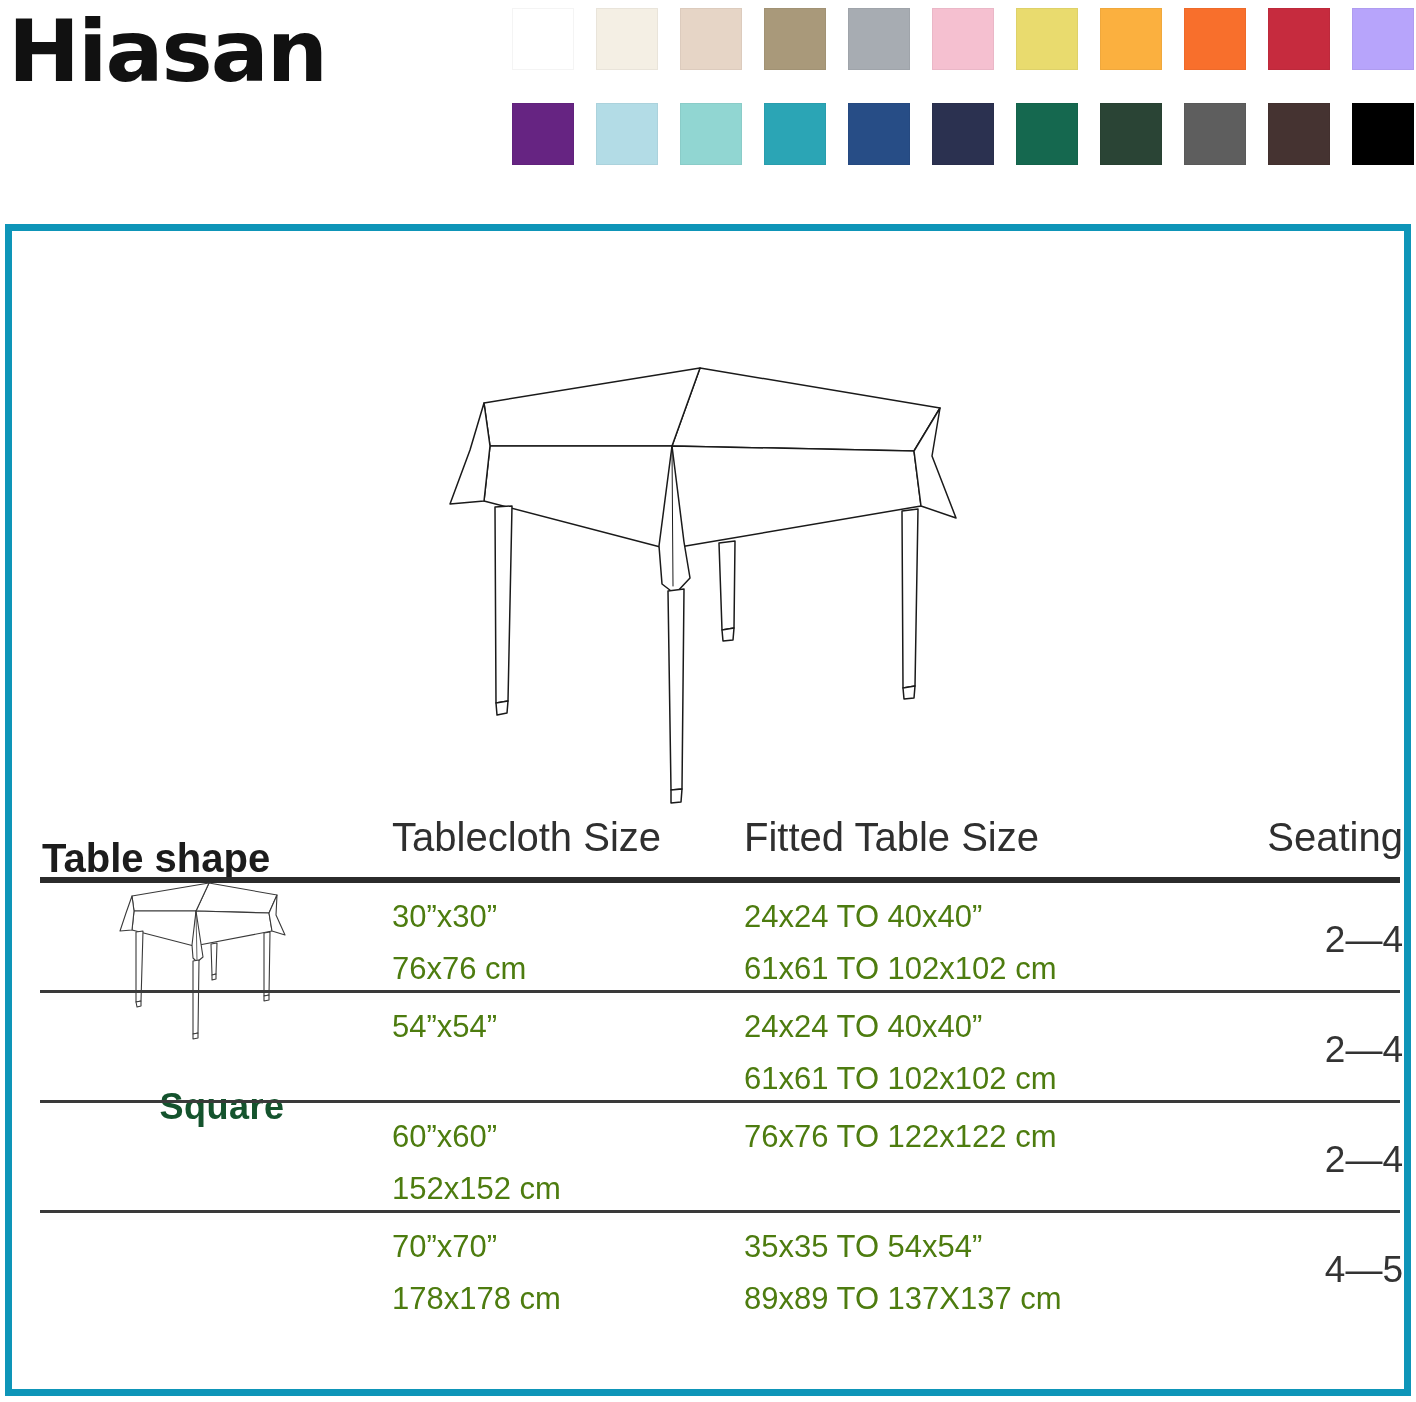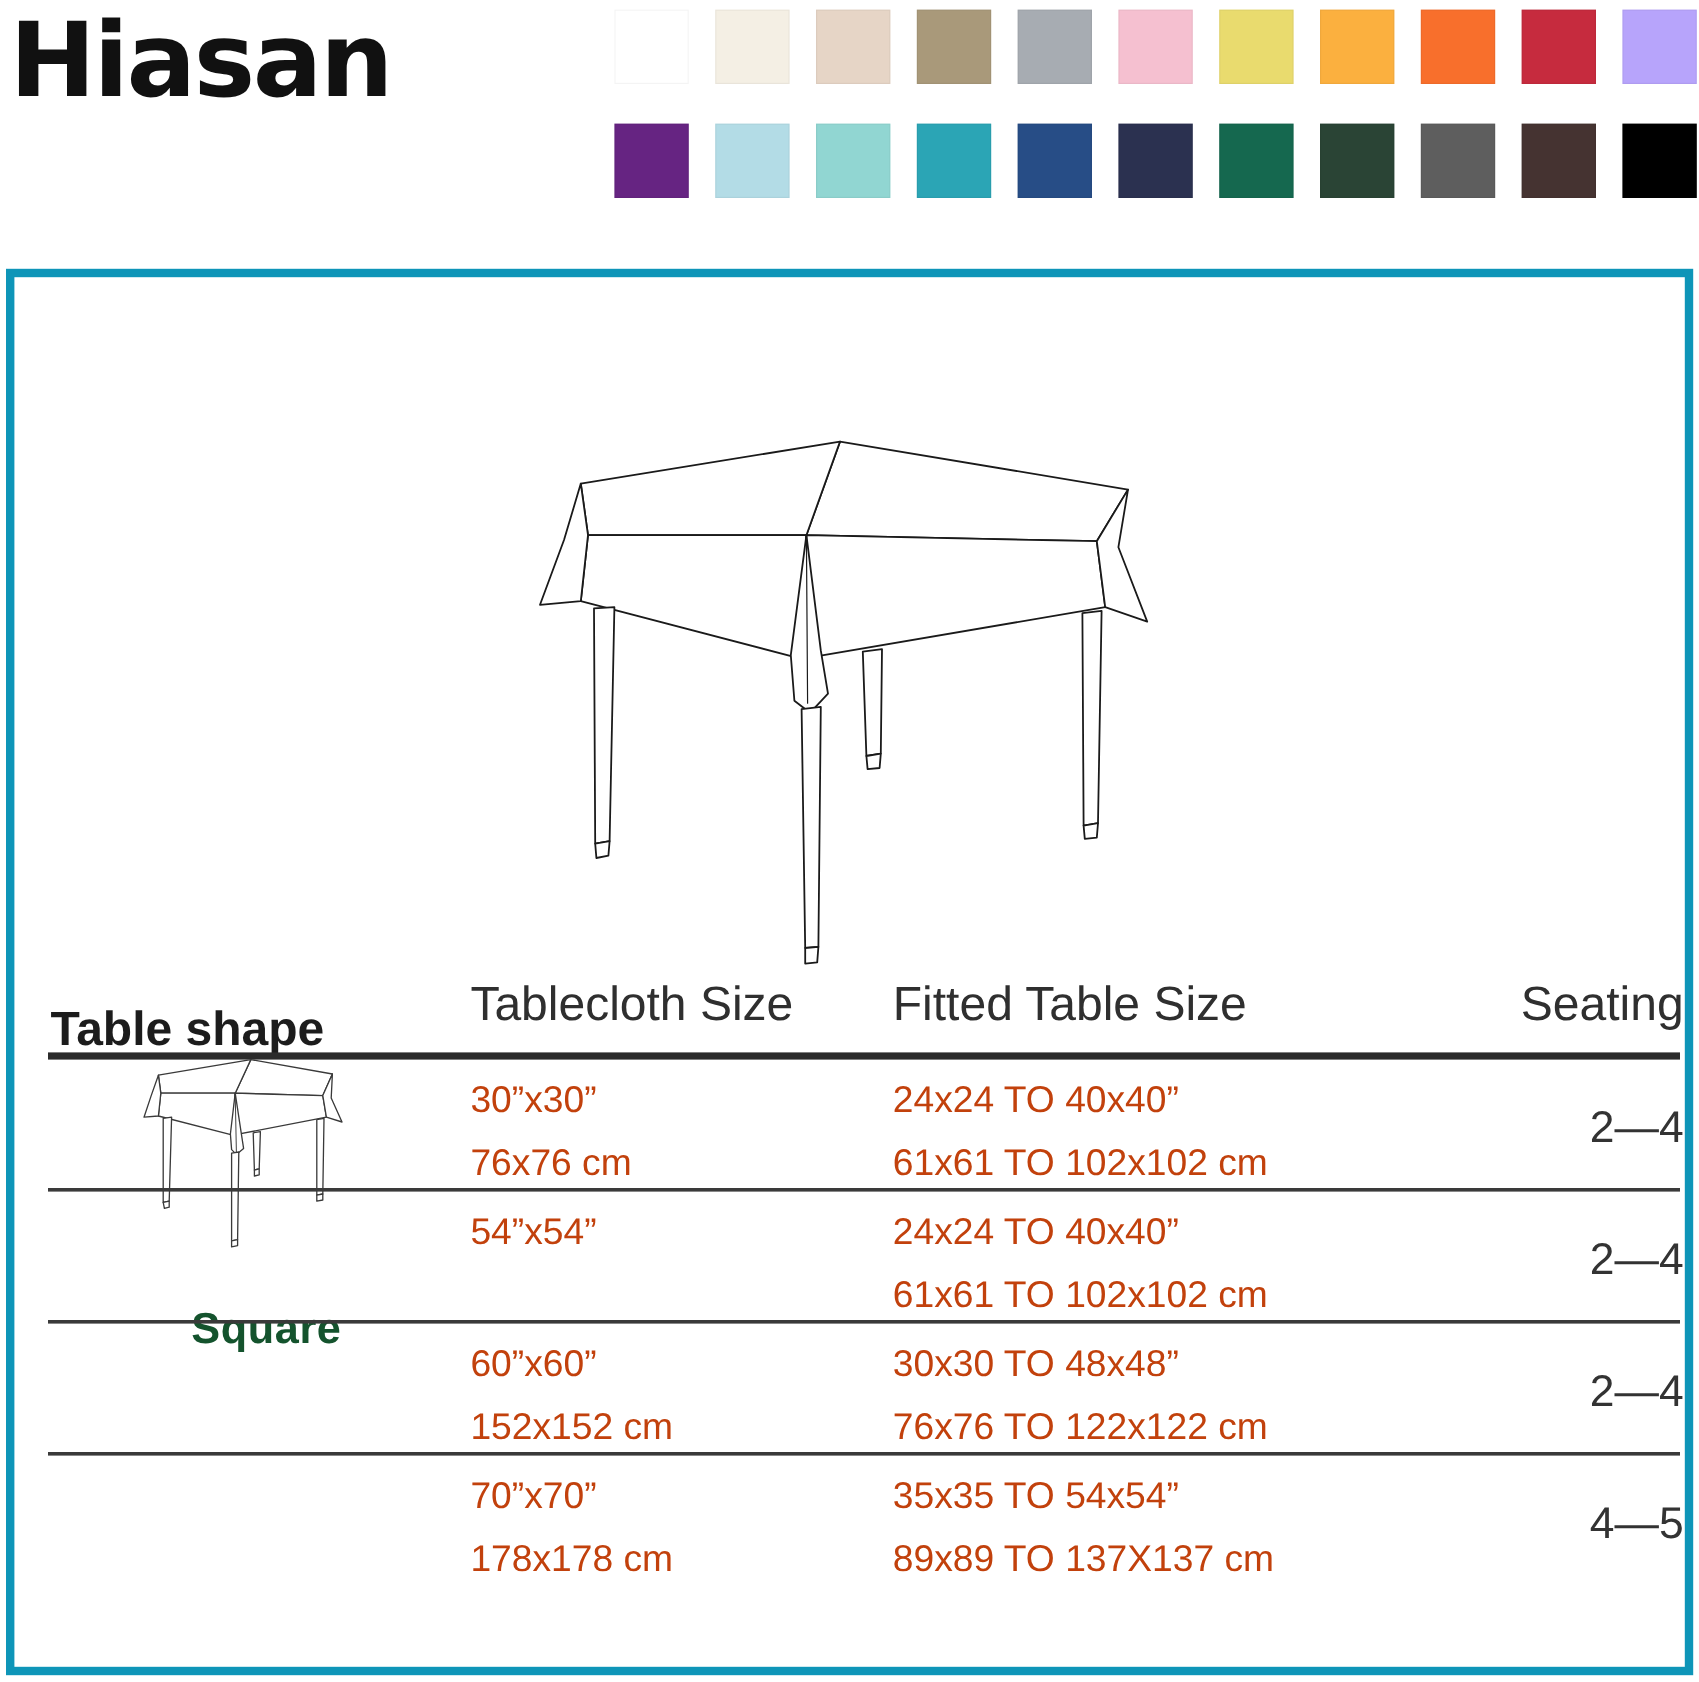--- a/index.html
+++ b/index.html
@@ -72,21 +72,21 @@
   }
   .rule-thin {
     position: absolute; left: 8px; bottom: 0;
     height: 3px; background: #3a3a3a; width: 1360px;
   }
 
   .trow { position: relative; height: 110px; }
   .trow:last-child { height: 118px; }
   .cellstack { position: absolute; top: 8px; }
   .cell {
-    font-size: 31px; line-height: 52px; color: #c2410c;
+    font-size: 31px; line-height: 52px; color: #4d7c0f;
     white-space: nowrap;
   }
   .seat-val {
     position: absolute; left: 1196px; width: 175px;
     text-align: right; top: 34px;
     font-size: 37px; line-height: 46px; color: #333333;
   }
 
   
   #shape-cell {
@@ -237,21 +237,20 @@
             </div>
             <div class="seat-val">2—4</div>
             <div class="rule-thin"></div>
           </div>
           <div class="trow">
             <div class="cellstack col-cloth">
               <div class="cell">60”x60”</div>
               <div class="cell">152x152 cm</div>
             </div>
             <div class="cellstack col-fitted">
-              <div class="cell">30x30 TO 48x48”</div>
               <div class="cell">76x76 TO 122x122 cm</div>
             </div>
             <div class="seat-val">2—4</div>
             <div class="rule-thin"></div>
           </div>
           <div class="trow">
             <div class="cellstack col-cloth">
               <div class="cell">70”x70”</div>
               <div class="cell">178x178 cm</div>
             </div>

